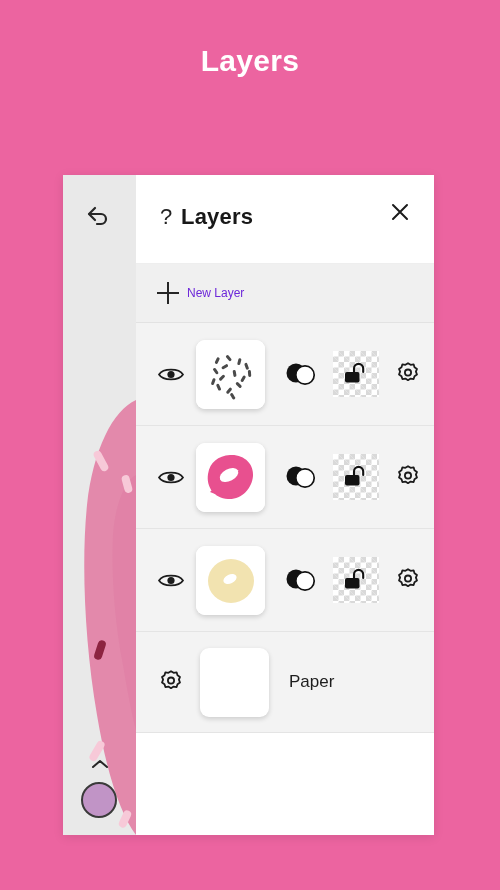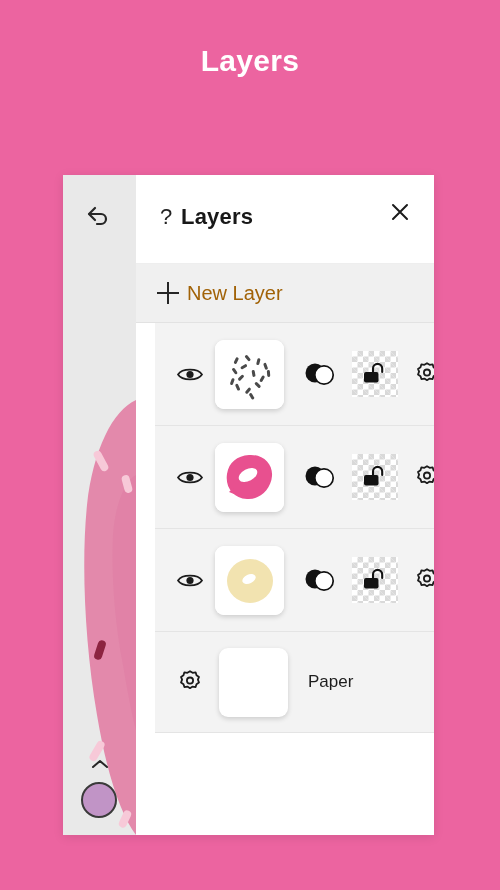--- a/index.html
+++ b/index.html
@@ -167,28 +167,27 @@
   }
   #plus-icon::before, #plus-icon::after {
     content: "";
     position: absolute;
     background: #262626;
   }
   #plus-icon::before { left: 0; top: 10px; width: 22px; height: 2px; }
   #plus-icon::after  { top: 0; left: 10px; height: 22px; width: 2px; }
   #new-layer-label {
     margin-left: 8px;
-    font-size: 20px;
-    color: #a16207;
+    font-size: 12px;
+    color: #6d28d9;
   }
 
   
   #layer-list {
     background: #f3f3f3;
-    margin-left: 19px;
   }
   .layer-row {
     position: relative;
     height: 102px;
     background: #f3f3f3;
     border-bottom: 1px solid #e4e4e4;
     display: flex;
     align-items: center;
   }
   .visibility-icon {

